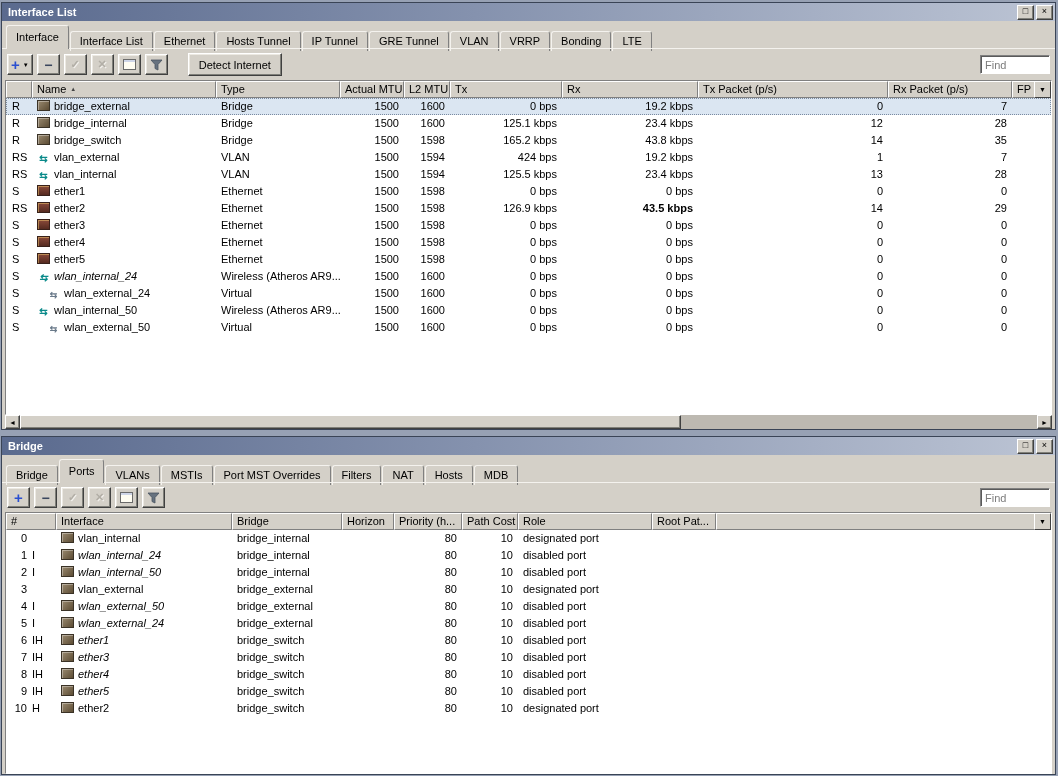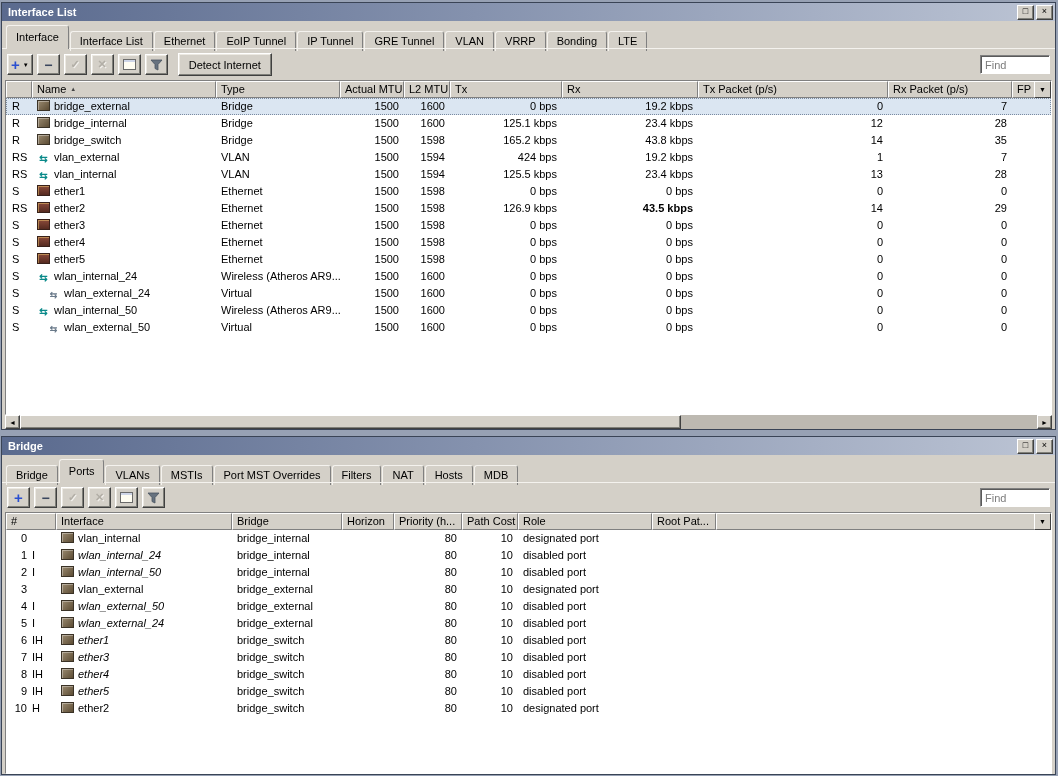--- a/index.html
+++ b/index.html
@@ -23,21 +23,21 @@
 
   .toolbar{flex:none;display:flex;align-items:center;padding:4px 5px;gap:4px}
   .tbtn{height:21px;min-width:23px;box-sizing:border-box;background:#d4d0c8;border:1px solid;border-color:#fff #404040 #404040 #fff;
     box-shadow:inset -1px -1px 0 #80807a,inset 1px 1px 0 #ece9e2;display:flex;align-items:center;justify-content:center;padding:0 3px;cursor:default}
   .plus{color:#2a4fd0;font-weight:bold;font-size:15px;line-height:14px}
   .caret{font-size:6px;margin-left:3px;color:#000}
   .minus{color:#3a465e;font-weight:bold;font-size:14px;line-height:12px}
   .chk{font-size:11px;color:#b2aea6;font-weight:bold;text-shadow:1px 1px 0 #f2f0ec}
   .cmico{width:11px;height:9px;background:#fffdf2;border:1px solid #6a6a6a;box-shadow:inset 0 2px 0 #cfd6e8}
   .btn{height:21px;background:#d4d0c8;border:1px solid;border-color:#fff #404040 #404040 #fff;
-    box-shadow:inset -1px -1px 0 #80807a,inset 1px 1px 0 #ece9e2;padding:0 10px;display:flex;align-items:center;margin-left:6px;white-space:nowrap;cursor:default}
+    box-shadow:inset -1px -1px 0 #80807a,inset 1px 1px 0 #ece9e2;padding:0 10px;display:flex;align-items:center;margin-left:16px;white-space:nowrap;cursor:default}
   .find{margin-left:auto;width:70px;height:19px;box-sizing:border-box;background:#fff;border:1px solid;border-color:#808080 #fff #fff #808080;
     box-shadow:inset 1px 1px 0 #5a5a5a;padding:0 4px;font-family:"Liberation Sans",sans-serif;font-size:11px;outline:none}
   .find::placeholder{color:#7c7c7c}
 
   .listarea{flex:1;margin:0 3px;background:#fff;border:1px solid;border-color:#808080 #fff #fff #808080;
     display:flex;flex-direction:column;overflow:hidden;position:relative}
   .lheader{flex:none;display:flex;background:#d4d0c8;height:17px;position:relative}
   .hcell{box-sizing:border-box;height:17px;border:1px solid;border-color:#fff #808080 #808080 #fff;padding:1px 4px;
     overflow:hidden;white-space:nowrap;flex:none;cursor:default}
   .sortmark{font-size:6px;color:#444;margin-left:4px;vertical-align:2px}
@@ -77,21 +77,21 @@
 <div class="window" id="win-interfaces">
   <div class="titlebar">
     <span class="title">Interface List</span>
     <span class="winbtn">□</span>
     <span class="winbtn">×</span>
   </div>
   <div class="tabbar" id="if-tabs">
       <div class="tab active">Interface</div>
       <div class="tab">Interface List</div>
       <div class="tab">Ethernet</div>
-      <div class="tab">EoIP Tunnel</div>
+      <div class="tab">Hosts Tunnel</div>
       <div class="tab">IP Tunnel</div>
       <div class="tab">GRE Tunnel</div>
       <div class="tab">VLAN</div>
       <div class="tab">VRRP</div>
       <div class="tab">Bonding</div>
       <div class="tab">LTE</div>
     </div>
   <div class="toolbar">
     <div class="tbtn">
       <span class="plus">+</span>
@@ -247,21 +247,21 @@
           <div class="cell cell-actual_mtu num" style="width: 64px;">1500</div>
           <div class="cell cell-l2_mtu num" style="width: 46px;">1598</div>
           <div class="cell cell-tx num" style="width: 112px;">0 bps</div>
           <div class="cell cell-rx num" style="width: 136px;">0 bps</div>
           <div class="cell cell-tx_packet num" style="width: 190px;">0</div>
           <div class="cell cell-rx_packet num" style="width: 124px;">0</div>
           <div class="cell cell-fp" style="flex: 1 1 0%;"></div>
         </div>
         <div class="lrow">
           <div class="cell cell-flags" style="width: 26px;">S</div>
-          <div class="cell cell-name" style="width: 184px;"><span class="ic wireless">⇆</span><span>wlan_internal_24</span></div>
+          <div class="cell cell-name" style="width: 184px; font-style: italic;"><span class="ic wireless">⇆</span><span>wlan_internal_24</span></div>
           <div class="cell cell-type" style="width: 124px;">Wireless (Atheros AR9...</div>
           <div class="cell cell-actual_mtu num" style="width: 64px;">1500</div>
           <div class="cell cell-l2_mtu num" style="width: 46px;">1600</div>
           <div class="cell cell-tx num" style="width: 112px;">0 bps</div>
           <div class="cell cell-rx num" style="width: 136px;">0 bps</div>
           <div class="cell cell-tx_packet num" style="width: 190px;">0</div>
           <div class="cell cell-rx_packet num" style="width: 124px;">0</div>
           <div class="cell cell-fp" style="flex: 1 1 0%;"></div>
         </div>
         <div class="lrow">

